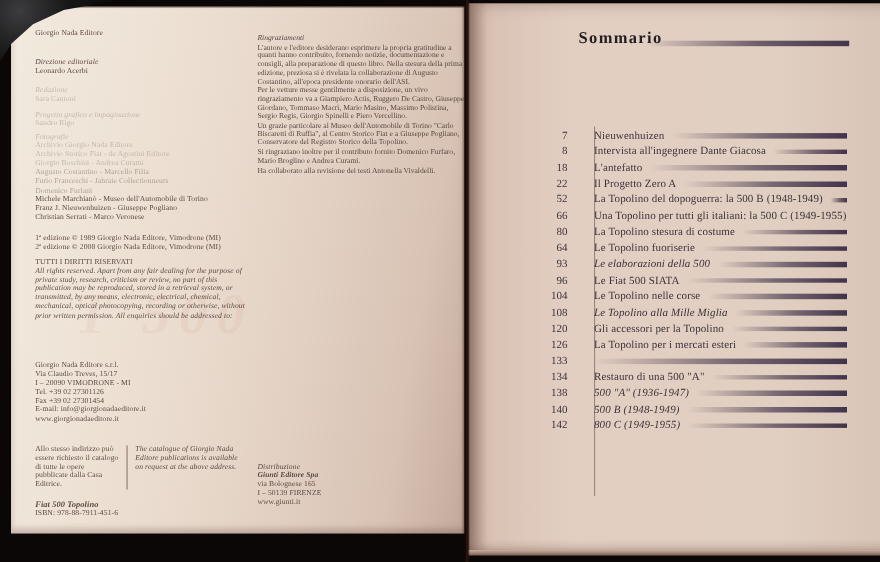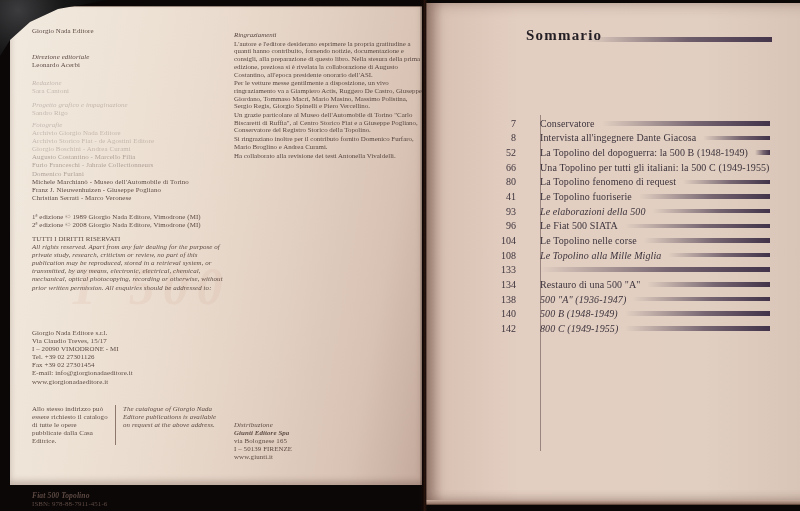--- a/index.html
+++ b/index.html
@@ -125,21 +125,21 @@
       <p>www.giorgionadaeditore.it</p>
     </div>
 
   <div class="colophon two-col" style="left:22px;top:398px;">
     <div class="c1">Allo stesso indirizzo può essere richiesto il catalogo di tutte le opere pubblicate dalla Casa Editrice.</div>
     <div class="sep"></div>
     <div class="c2">The catalogue of Giorgio Nada Editore publications is available on request at the above address.</div>
   </div>
 
   <div class="colophon" style="left:22px;top:448px;">
-    <p class="b it" style="font-size:7.6px;margin-top:37px;">Fiat 500 Topolino</p>
+    <p class="b it" style="font-size:7.6px;">Fiat 500 Topolino</p>
     <p>ISBN: 978-88-7911-451-6</p>
   </div>
 
   <div class="ack">
     <p class="it">Ringraziamenti</p>
     <div id="ack-paragraphs">
         <p>L'autore e l'editore desiderano esprimere la propria gratitudine a quanti hanno contribuito, fornendo notizie, documentazione e consigli, alla preparazione di questo libro. Nella stesura della prima edizione, preziosa si è rivelata la collaborazione di Augusto Costantino, all'epoca presidente onorario dell'ASI.</p>
         <p>Per le vetture messe gentilmente a disposizione, un vivo ringraziamento va a Giampiero Actis, Ruggero De Castro, Giuseppe Giordano, Tommaso Macrì, Mario Masino, Massimo Polistina, Sergio Regis, Giorgio Spinelli e Piero Vercellino.</p>
         <p>Un grazie particolare al Museo dell'Automobile di Torino "Carlo Biscaretti di Ruffia", al Centro Storico Fiat e a Giuseppe Pogliano, Conservatore del Registro Storico della Topolino.</p>
         <p>Si ringraziano inoltre per il contributo fornito Domenico Furfaro, Mario Broglino e Andrea Curami.</p>
@@ -154,45 +154,55 @@
   </div>
 </div>
 
 <div id="right-page" class="page">
   <div id="sommario-title">Sommario</div>
   <div id="sommario-bar"></div>
   <div id="toc-rule"></div>
   <div id="toc">
       <div class="toc-row">
         <span class="toc-num">7</span>
-        <span class="toc-title">Conservatore</span>
+        <span class="toc-title">Nieuwenhuizen</span>
         <span class="toc-bar"></span>
       </div>
       <div class="toc-row">
         <span class="toc-num">8</span>
         <span class="toc-title">Intervista all'ingegnere Dante Giacosa</span>
         <span class="toc-bar"></span>
       </div>
       <div class="toc-row">
+        <span class="toc-num">18</span>
+        <span class="toc-title">L'antefatto</span>
+        <span class="toc-bar"></span>
+      </div>
+      <div class="toc-row">
+        <span class="toc-num">22</span>
+        <span class="toc-title">Il Progetto Zero A</span>
+        <span class="toc-bar"></span>
+      </div>
+      <div class="toc-row">
         <span class="toc-num">52</span>
         <span class="toc-title">La Topolino del dopoguerra: la 500 B (1948-1949)</span>
         <span class="toc-bar"></span>
       </div>
       <div class="toc-row">
         <span class="toc-num">66</span>
         <span class="toc-title">Una Topolino per tutti gli italiani: la 500 C (1949-1955)</span>
         <span class="toc-bar"></span>
       </div>
       <div class="toc-row">
         <span class="toc-num">80</span>
-        <span class="toc-title">La Topolino fenomeno di request</span>
-        <span class="toc-bar"></span>
-      </div>
-      <div class="toc-row">
-        <span class="toc-num">41</span>
+        <span class="toc-title">La Topolino stesura di costume</span>
+        <span class="toc-bar"></span>
+      </div>
+      <div class="toc-row">
+        <span class="toc-num">64</span>
         <span class="toc-title">Le Topolino fuoriserie</span>
         <span class="toc-bar"></span>
       </div>
       <div class="toc-row">
         <span class="toc-num">93</span>
         <span class="toc-title em">Le elaborazioni della 500</span>
         <span class="toc-bar"></span>
       </div>
       <div class="toc-row">
         <span class="toc-num">96</span>
@@ -203,20 +213,30 @@
         <span class="toc-num">104</span>
         <span class="toc-title">Le Topolino nelle corse</span>
         <span class="toc-bar"></span>
       </div>
       <div class="toc-row">
         <span class="toc-num">108</span>
         <span class="toc-title em">Le Topolino alla Mille Miglia</span>
         <span class="toc-bar"></span>
       </div>
       <div class="toc-row">
+        <span class="toc-num">120</span>
+        <span class="toc-title">Gli accessori per la Topolino</span>
+        <span class="toc-bar"></span>
+      </div>
+      <div class="toc-row">
+        <span class="toc-num">126</span>
+        <span class="toc-title">La Topolino per i mercati esteri</span>
+        <span class="toc-bar"></span>
+      </div>
+      <div class="toc-row">
         <span class="toc-num">133</span>
         <span class="toc-bar"></span>
       </div>
       <div class="toc-row">
         <span class="toc-num">134</span>
         <span class="toc-title">Restauro di una 500 "A"</span>
         <span class="toc-bar"></span>
       </div>
       <div class="toc-row">
         <span class="toc-num">138</span>

